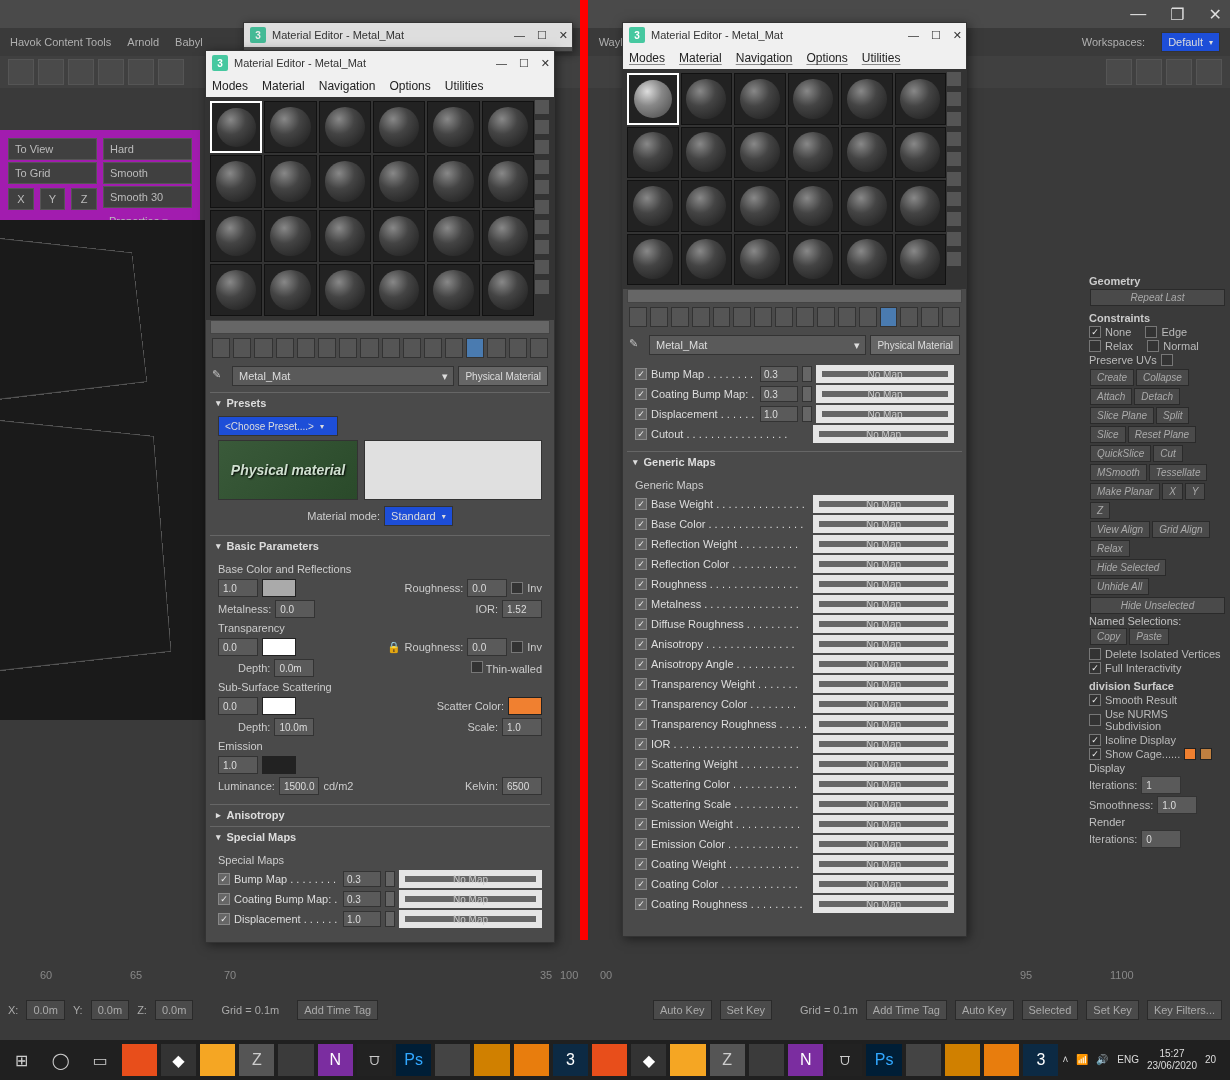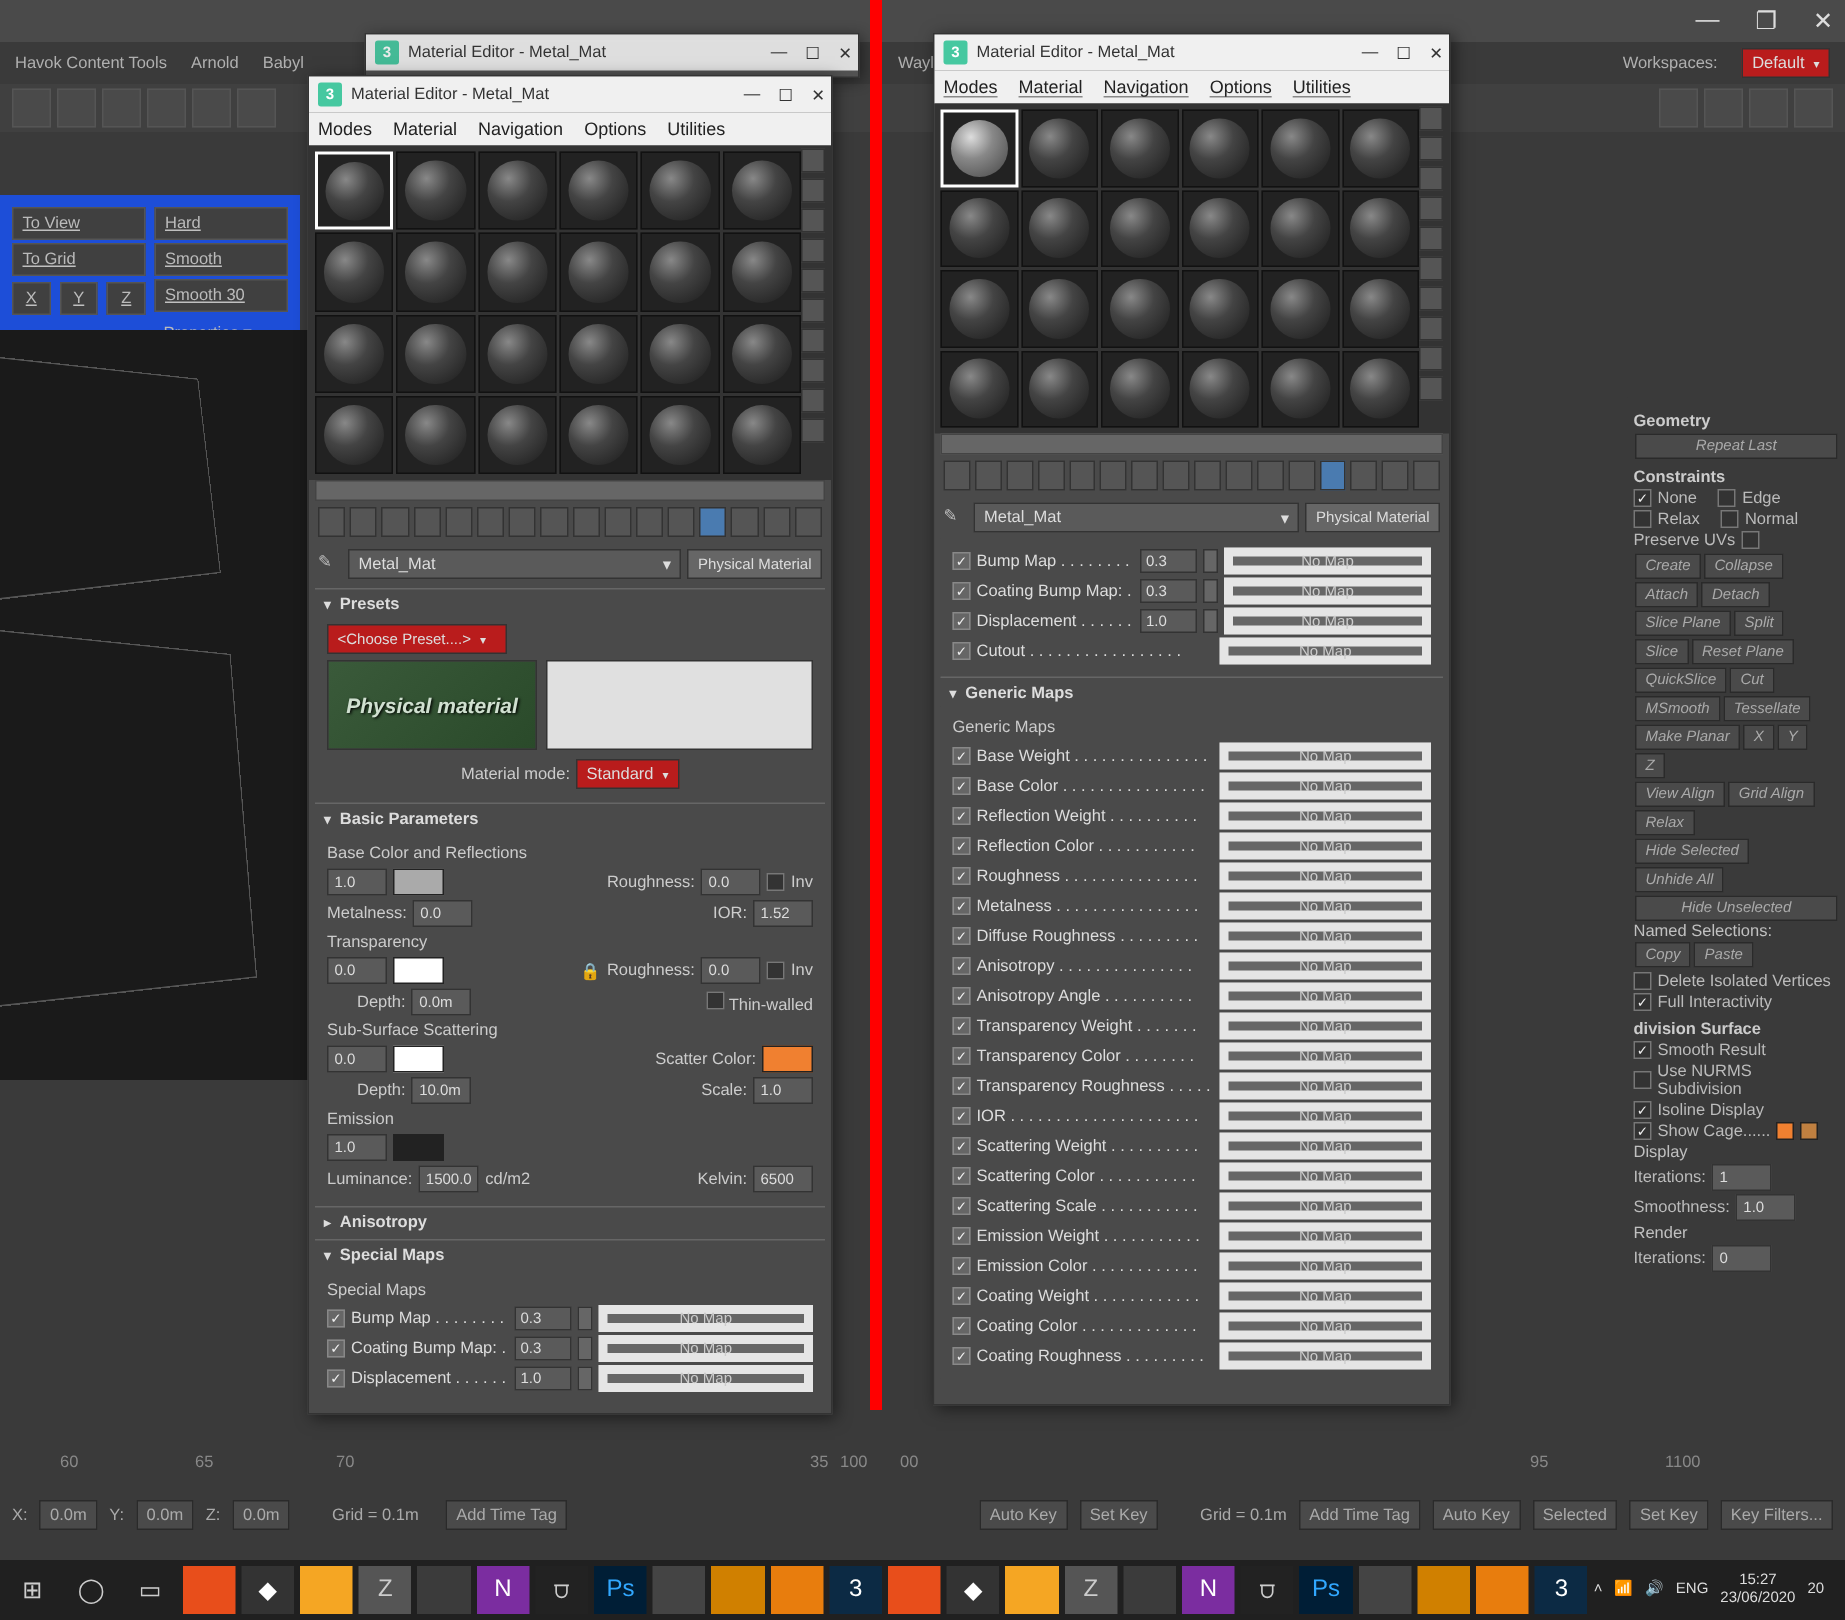--- a/index.html
+++ b/index.html
@@ -4,21 +4,21 @@
 <style>
 * { box-sizing: border-box; margin: 0; padding: 0; font-family: 'Segoe UI', Tahoma, sans-serif; }
 body { background: #2a2a2a; width: 1230px; height: 1080px; overflow: hidden; position: relative; color: #c0c0c0; font-size: 11px; }
 .bg-app { position: absolute; inset: 0; background: #3a3a3a; }
 .top-titlebar { height: 28px; background: #4a4a4a; display: flex; justify-content: flex-end; align-items: center; padding-right: 8px; gap: 24px; }
 .top-titlebar span { color: #ddd; font-size: 16px; }
 .topmenu1 { height: 28px; background: #3a3a3a; display: flex; align-items: center; padding: 0 10px; gap: 16px; color: #b0b0b0; }
 .topmenu2 { height: 32px; background: #404040; display: flex; align-items: center; padding: 4px 8px; gap: 4px; }
 .icon-btn { width: 26px; height: 26px; background: #4a4a4a; border: 1px solid #555; display: inline-flex; align-items: center; justify-content: center; color: #b0b0b0; font-size: 12px; }
 .divider-red { position: absolute; top: 0; left: 580px; width: 8px; height: 940px; background: #ff0000; z-index: 100; }
-.left-panel { position: absolute; top: 130px; left: 0; width: 200px; background: #1d4ed8; padding: 6px; text-decoration: underline; }
+.left-panel { position: absolute; top: 130px; left: 0; width: 200px; background: #a21caf; padding: 6px; }
 .lbtn { display: flex; align-items: center; height: 22px; background: #404040; border: 1px solid #555; margin: 2px; padding: 0 6px; gap: 6px; font-size: 11px; color: #bbb; }
 .right-panel { position: absolute; top: 265px; right: 0; width: 145px; background: #3a3a3a; padding: 4px; font-size: 11px; }
 .rp-hdr { color: #ccc; font-weight: bold; margin: 6px 0 2px 0; }
 .rp-btn { display: inline-block; background: #4a4a4a; border: 1px solid #2a2a2a; padding: 2px 6px; margin: 1px; color: #aaa; font-size: 10px; font-style: italic; }
 .rp-btn.full { display: block; text-align: center; }
 .chk-row { display: flex; align-items: center; gap: 4px; margin: 2px 0; color: #bbb; }
 .chk { width: 12px; height: 12px; border: 1px solid #777; background: #333; display: inline-block; }
 .chk.on::after { content: '✓'; color: #eee; font-size: 9px; display: block; line-height: 10px; text-align: center; }
 
 
@@ -50,21 +50,21 @@
 .ro-hdr.collapsed::before { content: '▸'; }
 .ro-body { background: #4a4a4a; padding: 4px 8px; font-size: 11px; color: #ccc; }
 .sub-hdr { font-size: 11px; color: #ccc; margin: 4px 0; }
 .param-row { display: flex; align-items: center; gap: 4px; margin: 3px 0; font-size: 11px; flex-wrap: wrap; }
 .spinner { background: #5a5a5a; border: 1px solid #333; height: 18px; padding: 0 4px; color: #ddd; min-width: 40px; display: inline-flex; align-items: center; font-size: 10px; }
 .swatch { width: 34px; height: 18px; border: 1px solid #222; display: inline-block; }
 .swatch.grey { background: #aaa; }
 .swatch.white { background: #fff; }
 .swatch.orange { background: #f08030; }
 .swatch.dark { background: #222; }
-.dd { background: #b91c1c; border: 1px solid #333; height: 20px; padding: 0 6px; color: #ddd; display: inline-flex; align-items: center; gap: 6px; }
+.dd { background: #1d4ed8; border: 1px solid #333; height: 20px; padding: 0 6px; color: #ddd; display: inline-flex; align-items: center; gap: 6px; }
 .dd::after { content: '▾'; font-size: 8px; }
 .preset-box { display: flex; gap: 6px; }
 .preset-img { width: 140px; height: 60px; background: linear-gradient(135deg,#3a5a3a,#2a4a2a); border: 1px solid #333; display: flex; align-items: center; justify-content: center; color: #d0e0d0; font-style: italic; font-weight: bold; font-size: 14px; text-align: center; text-shadow: 1px 1px 2px #000; }
 .preset-list { flex: 1; background: #e0e0e0; border: 1px solid #333; height: 60px; }
 
 
 .map-row { display: flex; align-items: center; gap: 4px; margin: 2px 0; font-size: 11px; }
 .map-chk { width: 12px; height: 12px; border: 1px solid #888; background: #666; flex-shrink: 0; display: flex; align-items: center; justify-content: center; }
 .map-chk.on::after { content: '✓'; color: #eee; font-size: 9px; }
 .map-label { width: 105px; white-space: nowrap; overflow: hidden; color: #ddd; }

